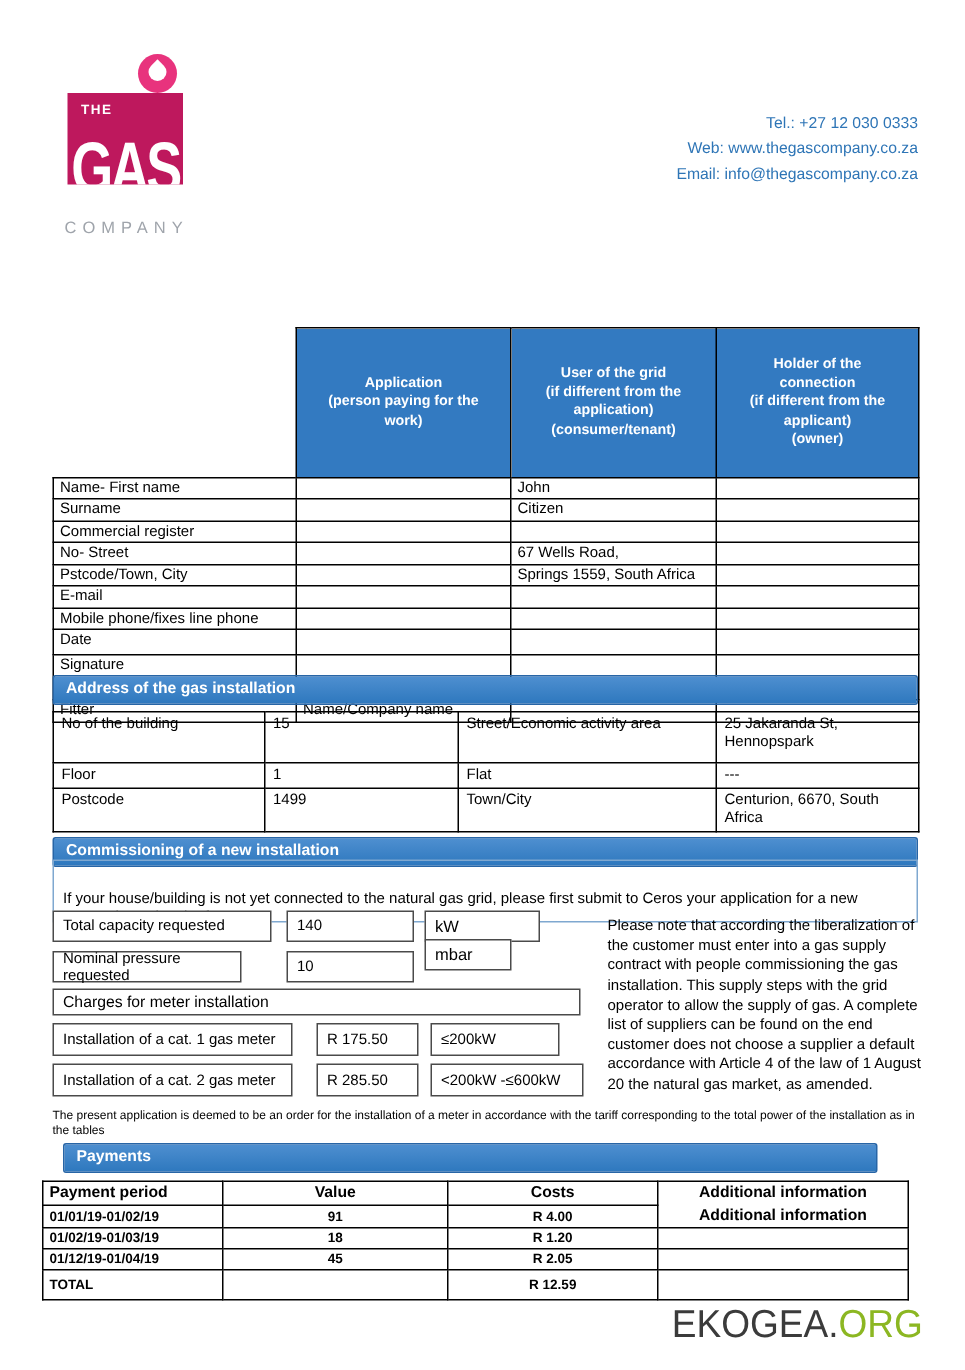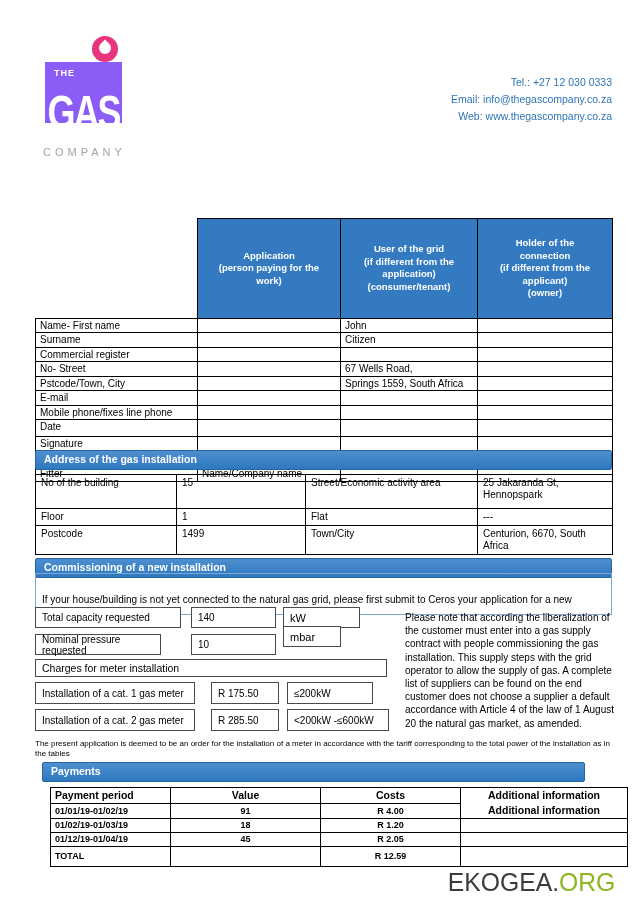--- a/index.html
+++ b/index.html
@@ -3,21 +3,21 @@
 <meta charset="utf-8">
 <style>
   * { margin:0; padding:0; box-sizing:border-box; }
   html,body { background:#fff; }
   body { width:643px; height:913px; position:relative; font-family:"Liberation Sans",sans-serif; color:#000; overflow:hidden; }
 
   
   .logo { position:absolute; left:45px; top:36px; width:125px; height:125px; }
   .flame-circle { position:absolute; left:47px; top:0; width:26px; height:26px; background:#E8337D; border-radius:50%; }
   .flame-drop { position:absolute; left:7px; top:6px; width:12px; height:12px; background:#fff; border-radius:0 50% 50% 50%; transform:rotate(45deg); }
-  .logo-square { position:absolute; left:0; top:26px; width:77px; height:61px; background:#8b5cf6; border-radius:0; overflow:hidden; }
+  .logo-square { position:absolute; left:0; top:26px; width:77px; height:61px; background:#be185d; border-radius:0; overflow:hidden; }
   .logo-the { position:absolute; left:9px; top:6px; font-size:9px; font-weight:700; color:#fff; letter-spacing:1px; }
   .logo-gas { position:absolute; left:0; top:22px; width:77px; text-align:center; font-size:36px; font-weight:800; color:#fff; letter-spacing:-2px; transform:scaleY(1.35); transform-origin:top center; }
   .logo-company { position:absolute; left:-2px; top:110px; font-size:11px; letter-spacing:4px; color:#9FA4AB; }
 
   
   .contact { position:absolute; right:31px; top:74px; text-align:right; color:#2E75B6; font-size:10.5px; line-height:17px; }
 
   
   table { border-collapse:collapse; table-layout:fixed; }
   td { border:1px solid #000; vertical-align:top; white-space:pre-line; overflow:hidden; padding:1px 4px; font-size:10px; line-height:11.5px; }
@@ -37,21 +37,21 @@
   .address { position:absolute; left:35px; top:474px; width:577px; }
   .address td { line-height:12px; padding:2px 5px; }
 
   
   .intro-box { position:absolute; left:35px; top:573px; width:577px; height:30px; border:1px solid #7FA8D0; font-size:10px; line-height:12px; padding:20px 6px; }
   .fbox { position:absolute; border:1.5px solid #4A4A4A; background:#fff; font-size:10px; padding-left:6px; display:flex; align-items:center; }
   .note { position:absolute; left:405px; top:611px; width:209px; font-size:10px; line-height:13.2px; }
   .footnote { position:absolute; left:35px; top:739px; width:577px; font-size:8px; line-height:10px; }
 
   
-  .payments { position:absolute; left:50px; top:787px; width:577px; }
+  .payments { position:absolute; left:28px; top:787px; width:577px; }
   .payments td { font-weight:bold; font-size:9px; line-height:11px; vertical-align:middle; }
   .payments .hrow td { font-size:10.5px; height:16px; }
   .payments td:nth-child(2), .payments td:nth-child(3), .payments td:nth-child(4) { text-align:center; }
   .payments .no-top { border-top-style:hidden; font-size:10.5px; }
   .payments .total-row td { height:20px; }
 
   
   .brand { position:absolute; right:28px; top:867px; font-size:26px; letter-spacing:0; transform:scaleX(.95); transform-origin:right; color:#3B3B3B; }
   .brand .green { color:#8CB722; }
 </style>
@@ -64,22 +64,22 @@
     <div class="logo-gas">GAS</div>
   </div>
   <div class="flame-circle">
     <div class="flame-drop"></div>
   </div>
   <div class="logo-company">COMPANY</div>
 </div>
 
 <div class="contact">
   <div>Tel.: +27 12 030 0333</div>
+  <div>Web: www.thegascompany.co.za</div>
   <div>Email: info@thegascompany.co.za</div>
-  <div>Web: www.thegascompany.co.za</div>
 </div>
 
 <table class="applicant">
   <colgroup>
       <col style="width:162px">
       <col style="width:143px">
       <col style="width:137px">
       <col style="width:135px">
     </colgroup>
   <tbody>

